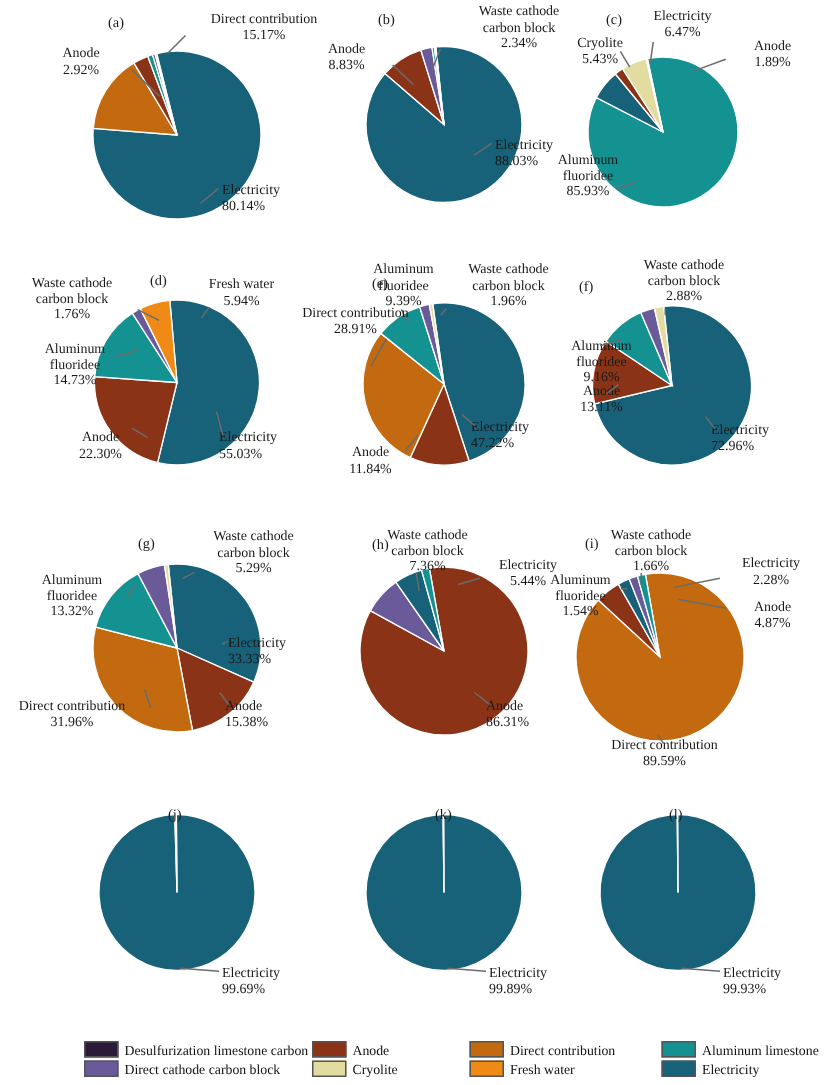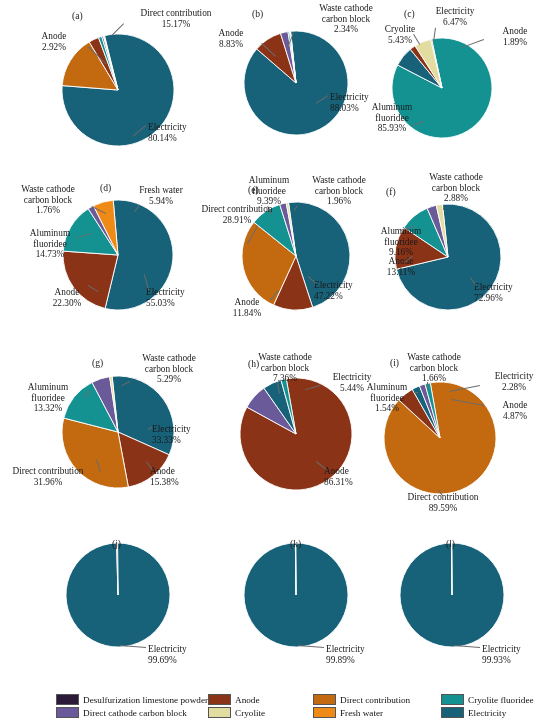--- a/index.html
+++ b/index.html
@@ -264,33 +264,33 @@
         </svg>
       </div>
       <div class="panel-id" style="left: 446px; top: 538px;">(l)</div>
       <div class="lbl" style="left: 482px; top: 644px; width: 78px; text-align: left;">Electricity
 99.93%</div>
       <div class="leader" style="left: 480px; top: 648px; width: 26.0768px; transform: rotate(-175.601deg);"></div>
     </div>
   <div class="legend" id="legend-root">
       <div class="lg-item">
         <span class="sw" style="background: rgb(43, 27, 56);"></span>
-        <span class="lg-tx">Desulfurization limestone powder</span>
+        <span class="lg-tx">Desulfurization limestone carbon</span>
       </div>
       <div class="lg-item">
         <span class="sw" style="background: rgb(138, 51, 23);"></span>
         <span class="lg-tx">Anode</span>
       </div>
       <div class="lg-item">
         <span class="sw" style="background: rgb(195, 106, 16);"></span>
         <span class="lg-tx">Direct contribution</span>
       </div>
       <div class="lg-item">
         <span class="sw" style="background: rgb(20, 146, 146);"></span>
-        <span class="lg-tx">Cryolite fluoridee</span>
+        <span class="lg-tx">Aluminum limestone</span>
       </div>
       <div class="lg-item">
         <span class="sw" style="background: rgb(106, 90, 153);"></span>
         <span class="lg-tx">Direct cathode  carbon block</span>
       </div>
       <div class="lg-item">
         <span class="sw" style="background: rgb(227, 220, 160);"></span>
         <span class="lg-tx">Cryolite</span>
       </div>
       <div class="lg-item">

